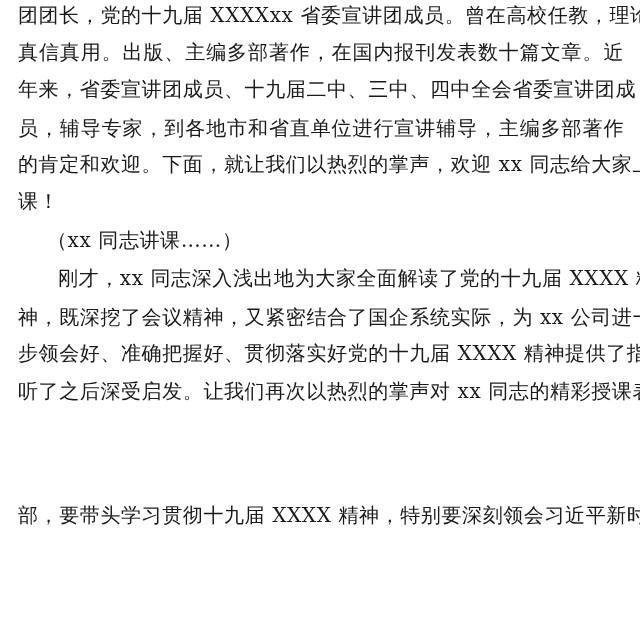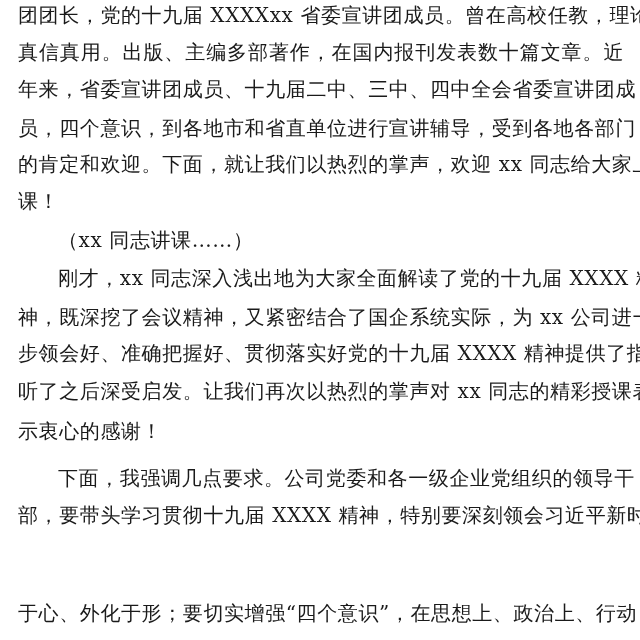--- a/index.html
+++ b/index.html
@@ -4,34 +4,31 @@
 <style>
   html, body { margin: 0; padding: 0; background: #ffffff; }
   body { width: 640px; height: 640px; overflow: hidden; position: relative;
          font-family: "DejaVu Serif", "Liberation Serif", serif; color: #1a1a1a; }
   .page { position: absolute; left: 0; top: 0; width: 640px; height: 640px; }
   .line { position: absolute; left: 18px; width: 606px; font-size: 20px;
           line-height: 24px; white-space: nowrap; letter-spacing: 0.6px;
           text-align: justify; text-align-last: justify; }
   .line.last { text-align-last: left; }
   .line.indent { left: 58px; width: 566px; }
-  .line.indent2 { left: 58px; width: 566px; text-align-last: left; }
+  .line.indent2 { left: 47px; width: 566px; text-align-last: left; }
 </style>
 </head>
 <body>
 
 <div class="page">
   <div class="line" style="top:3px">团团长，党的十九届 XXXXxx 省委宣讲团成员。曾在高校任教，理论宣</div>
   <div class="line" style="top:40px">真信真用。出版、主编多部著作，在国内报刊发表数十篇文章。近</div>
   <div class="line" style="top:77px">年来，省委宣讲团成员、十九届二中、三中、四中全会省委宣讲团成</div>
-  <div class="line" style="top:116px">员，四个意识，到各地市和省直单位进行宣讲辅导，受到各地各部门</div>
+  <div class="line" style="top:116px">员，辅导专家，到各地市和省直单位进行宣讲辅导，主编多部著作</div>
   <div class="line" style="top:152px">的肯定和欢迎。下面，就让我们以热烈的掌声，欢迎 xx 同志给大家上</div>
   <div class="line last" style="top:189px">课！</div>
   <div class="line indent2" style="top:228px">（xx 同志讲课……）</div>
   <div class="line indent" style="top:266px">刚才，xx 同志深入浅出地为大家全面解读了党的十九届 XXXX 精</div>
   <div class="line" style="top:305px">神，既深挖了会议精神，又紧密结合了国企系统实际，为 xx 公司进一</div>
   <div class="line" style="top:341px">步领会好、准确把握好、贯彻落实好党的十九届 XXXX 精神提供了指导，</div>
   <div class="line" style="top:379px">听了之后深受启发。让我们再次以热烈的掌声对 xx 同志的精彩授课表</div>
-  <div class="line last" style="top:419px">示衷心的感谢！</div>
-  <div class="line indent" style="top:466px">下面，我强调几点要求。公司党委和各一级企业党组织的领导干</div>
   <div class="line" style="top:503px">部，要带头学习贯彻十九届 XXXX 精神，特别要深刻领会习近平新时代</div>
-  <div class="line" style="top:601px">于心、外化于形；要切实增强“四个意识”，在思想上、政治上、行动</div>
 </div>
 
 </body></html>

